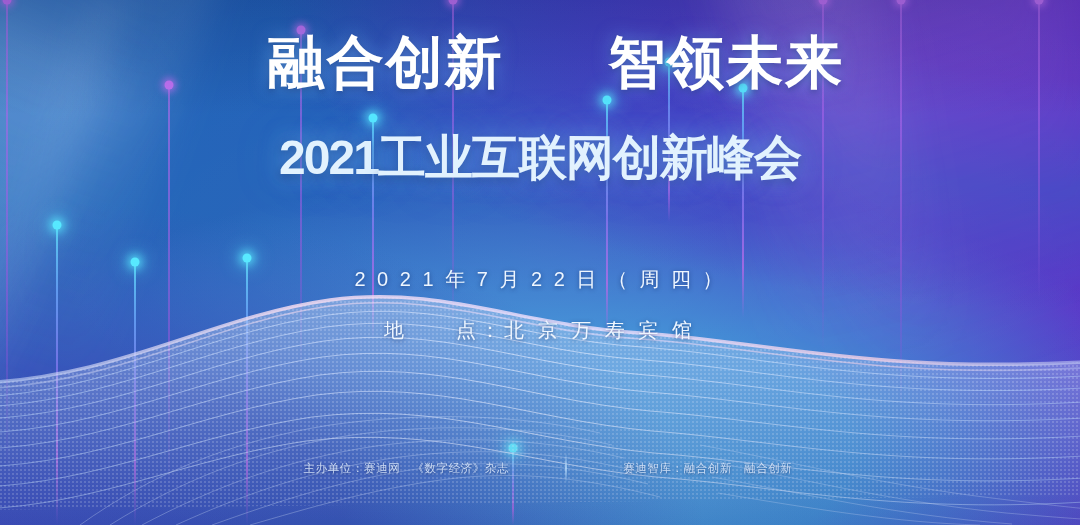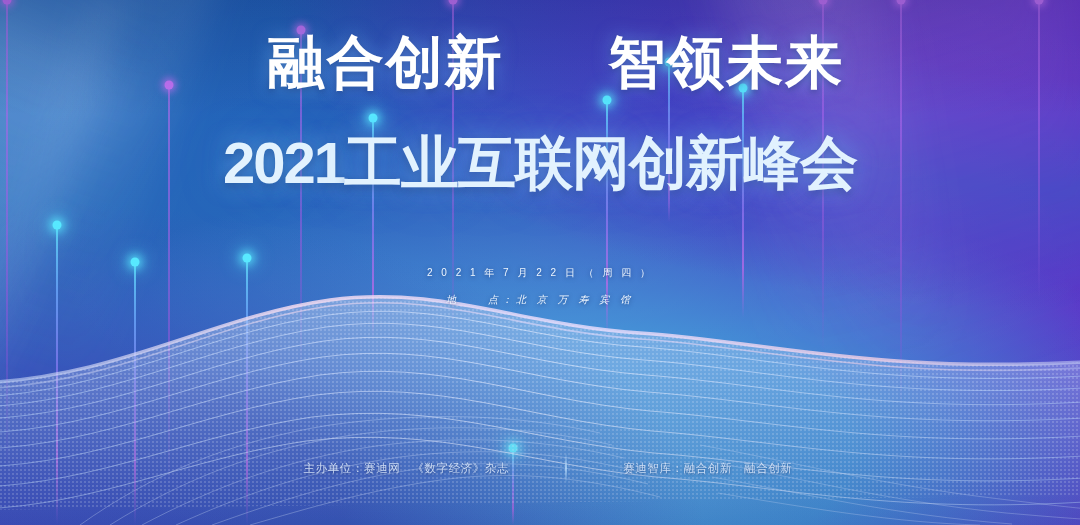--- a/index.html
+++ b/index.html
@@ -84,38 +84,38 @@
     white-space:nowrap;
     padding-left:32px;
   }
   .headline .gap{display:inline-block;width:72px;}
 
   .maintitle{
     position:absolute;top:134px;left:0;right:0;
     text-align:center;
     font-family:"Liberation Sans","DejaVu Sans",sans-serif;
     font-weight:700;
-    font-size:58px;
+    font-size:48px;
     line-height:1;
     letter-spacing:-1px;
     color:#e2f2fe;
     text-shadow:0 0 22px rgba(130,200,255,.55),0 0 48px rgba(90,170,255,.35),0 3px 8px rgba(8,20,70,.40);
     white-space:nowrap;
   }
   .maintitle .yr{letter-spacing:-2px;}
 
   .meta{
     position:absolute;left:0;right:0;top:266px;
     text-align:center;
     color:#eef6ff;
-    font-size:10px;
+    font-size:20px;
     letter-spacing:3px;
     text-shadow:0 1px 4px rgba(10,25,80,.5);
   }
-  .meta .line2{margin-top:13px;letter-spacing:4px;font-style:italic;}
+  .meta .line2{margin-top:24px;letter-spacing:4px;}
 
   
   .footer{
     position:absolute;left:16px;right:0;bottom:42px;
     display:flex;align-items:center;justify-content:center;
     color:#dbe8fb;
     font-size:11.5px;
     letter-spacing:.6px;
     opacity:.88;
     text-shadow:0 1px 3px rgba(10,25,80,.55);

